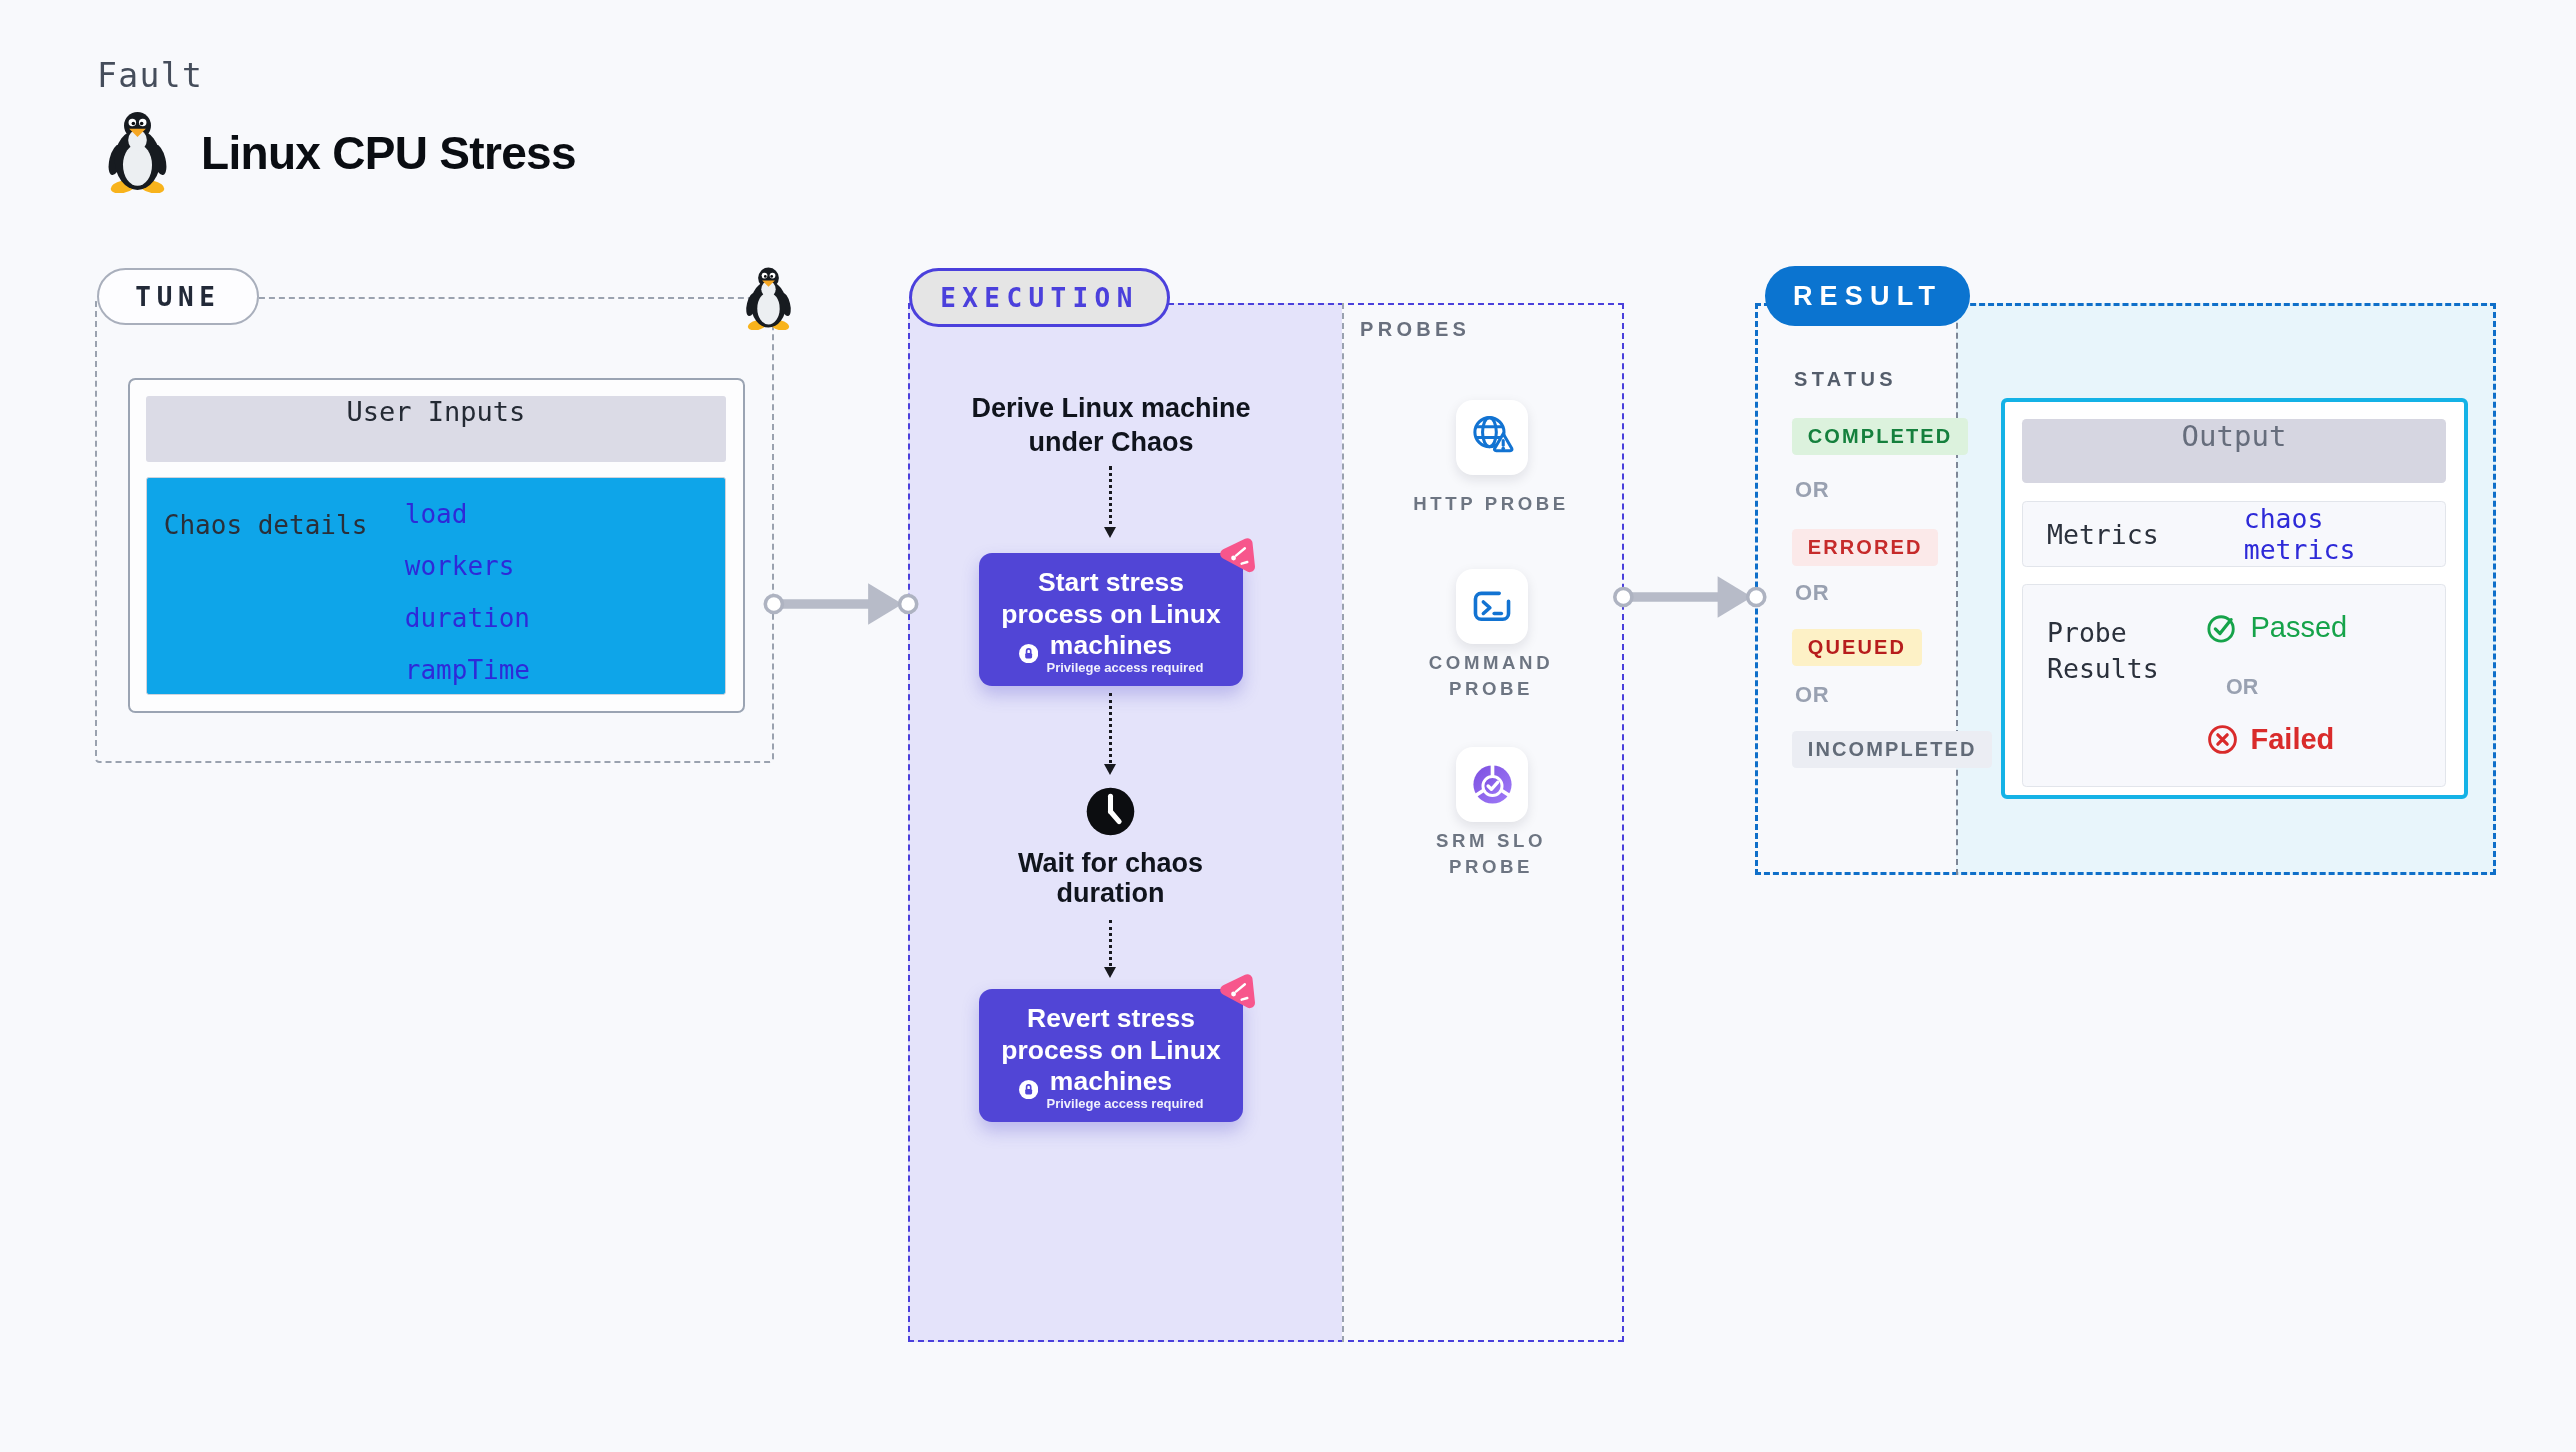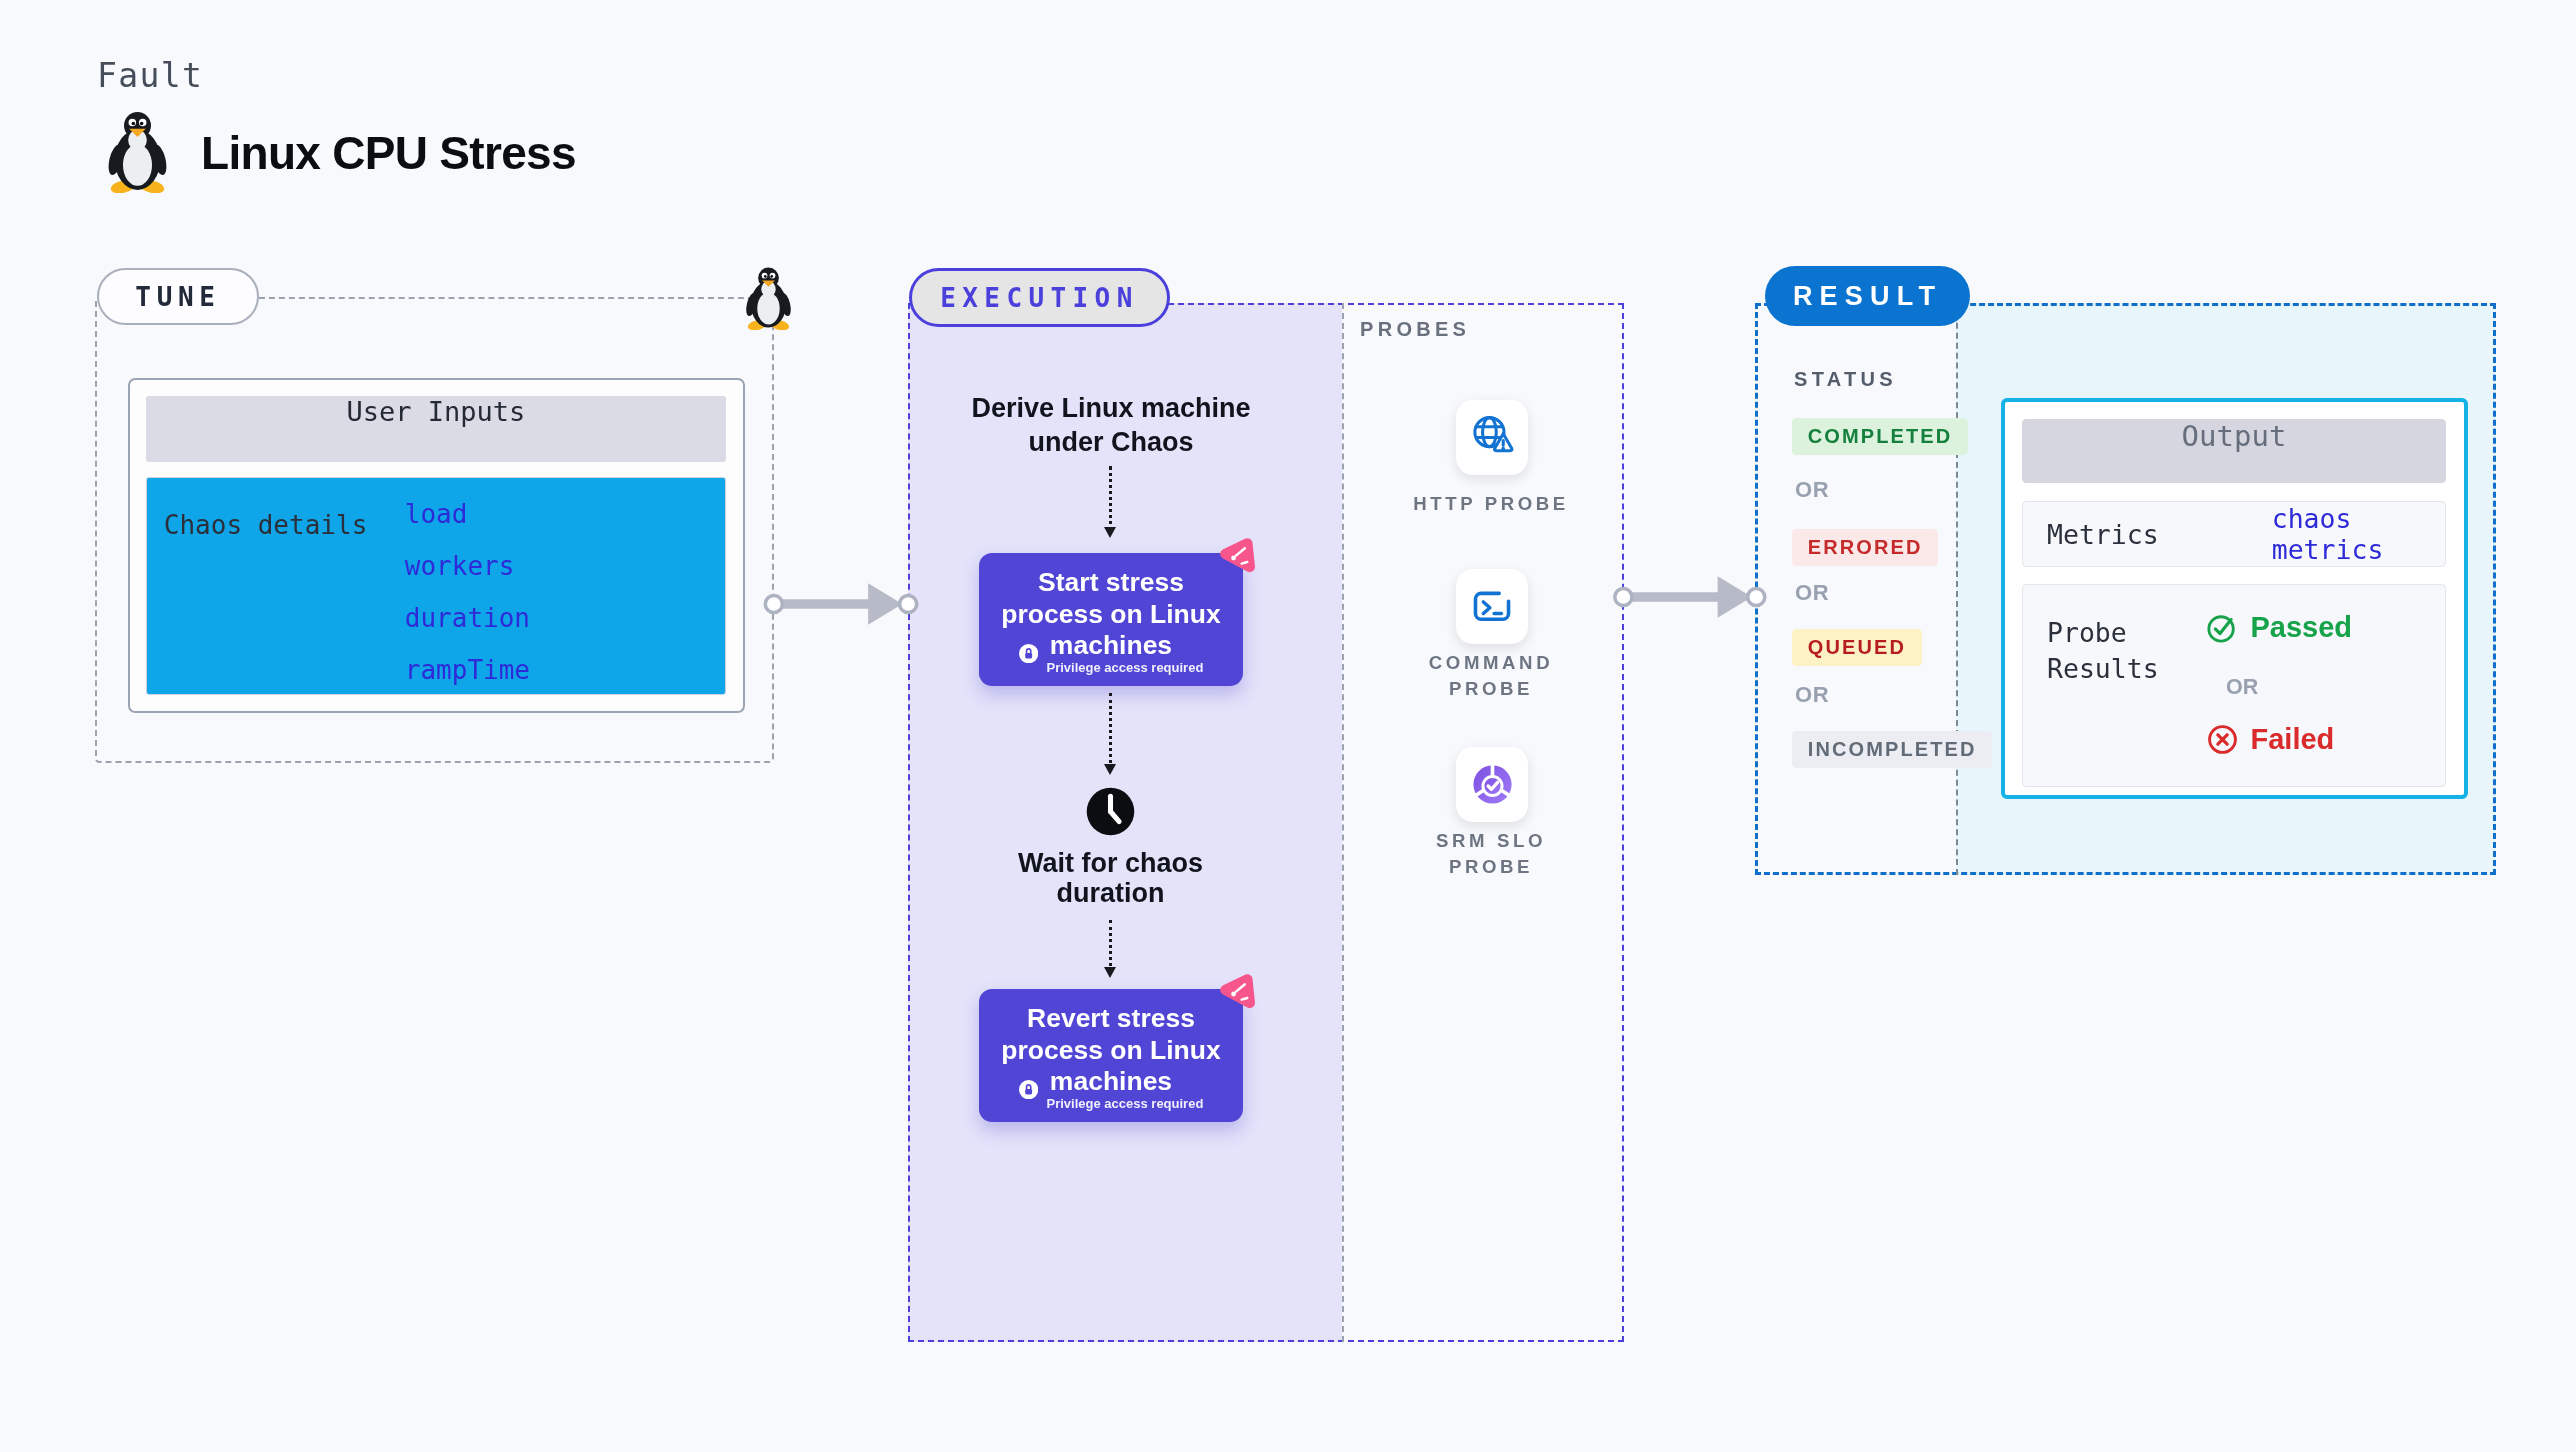--- a/index.html
+++ b/index.html
@@ -66,29 +66,29 @@
   
   .result-box{left:1755px;top:303px;width:741px;height:572px;border:3.6px dashed var(--blue-dash);z-index:5;}
   .result-panel{left:1956px;top:303px;width:540px;height:572px;background:var(--panel-blue);}
   .result-sep{left:1956px;top:303px;height:572px;width:0;border-left:2.1px dashed #7e8797;z-index:5;}
   .status-label{left:1794px;top:368px;font-weight:bold;font-size:20px;letter-spacing:4.3px;color:#545d6b;}
   .badge{left:1792px;padding:7.2px 15.8px;font-weight:bold;font-size:20px;letter-spacing:2.1px;border-radius:4.3px;z-index:6;}
   .or{left:1795px;font-weight:bold;font-size:22px;color:#99a1b1;letter-spacing:0.7px;z-index:6;}
   .out-card{left:2001px;top:398px;width:467px;height:401px;background:#fff;border:4.3px solid var(--cyan);border-radius:6px;z-index:6;}
   .out-header{left:17px;top:17px;width:424px;height:64px;background:#d6d6e1;border-radius:4.3px;text-align:center;
     line-height:64px;font:29px "DejaVu Sans Mono","Liberation Mono",monospace;color:#666d7c;}
-  .out-row{left:17px;width:424px;background:#f7f8fc;border:1.4px solid #e2e5eb;border-radius:4.3px;gap:28px;}
+  .out-row{left:17px;width:424px;background:#f7f8fc;border:1.4px solid #e2e5eb;border-radius:4.3px;}
   .out-row1{top:99px;height:66px;display:flex;align-items:center;padding:0 24px;}
   .m-label{font:26.5px "DejaVu Sans Mono","Liberation Mono",monospace;color:#2b313c;}
   .m-value{font:26.5px "DejaVu Sans Mono","Liberation Mono",monospace;color:var(--link);margin-left:85px;cursor:pointer;}
   .out-row2{top:182px;height:203px;}
   .pr-label{left:24px;top:30px;width:165px;font:26.5px "DejaVu Sans Mono","Liberation Mono",monospace;line-height:36px;color:#2b313c;}
   .res-line{display:flex;align-items:center;gap:11.5px;}
   .passed{left:183px;top:26px;}
-  .passed .t{font-weight:bold;font-size:29px;color:var(--green);}
+  .passed .t{font-weight:normal;font-size:29px;color:var(--green);}
   .or-sm{left:203px;top:90px;font-weight:bold;font-size:21.5px;color:#99a1b1;}
   .failed{left:183px;top:138px;}
   .failed .t{font-weight:bold;font-size:29px;color:var(--red);}
 </style>
 </head>
 <body>
 
 <div id="canvas">
 
   <div class="abs kicker">Fault</div>

